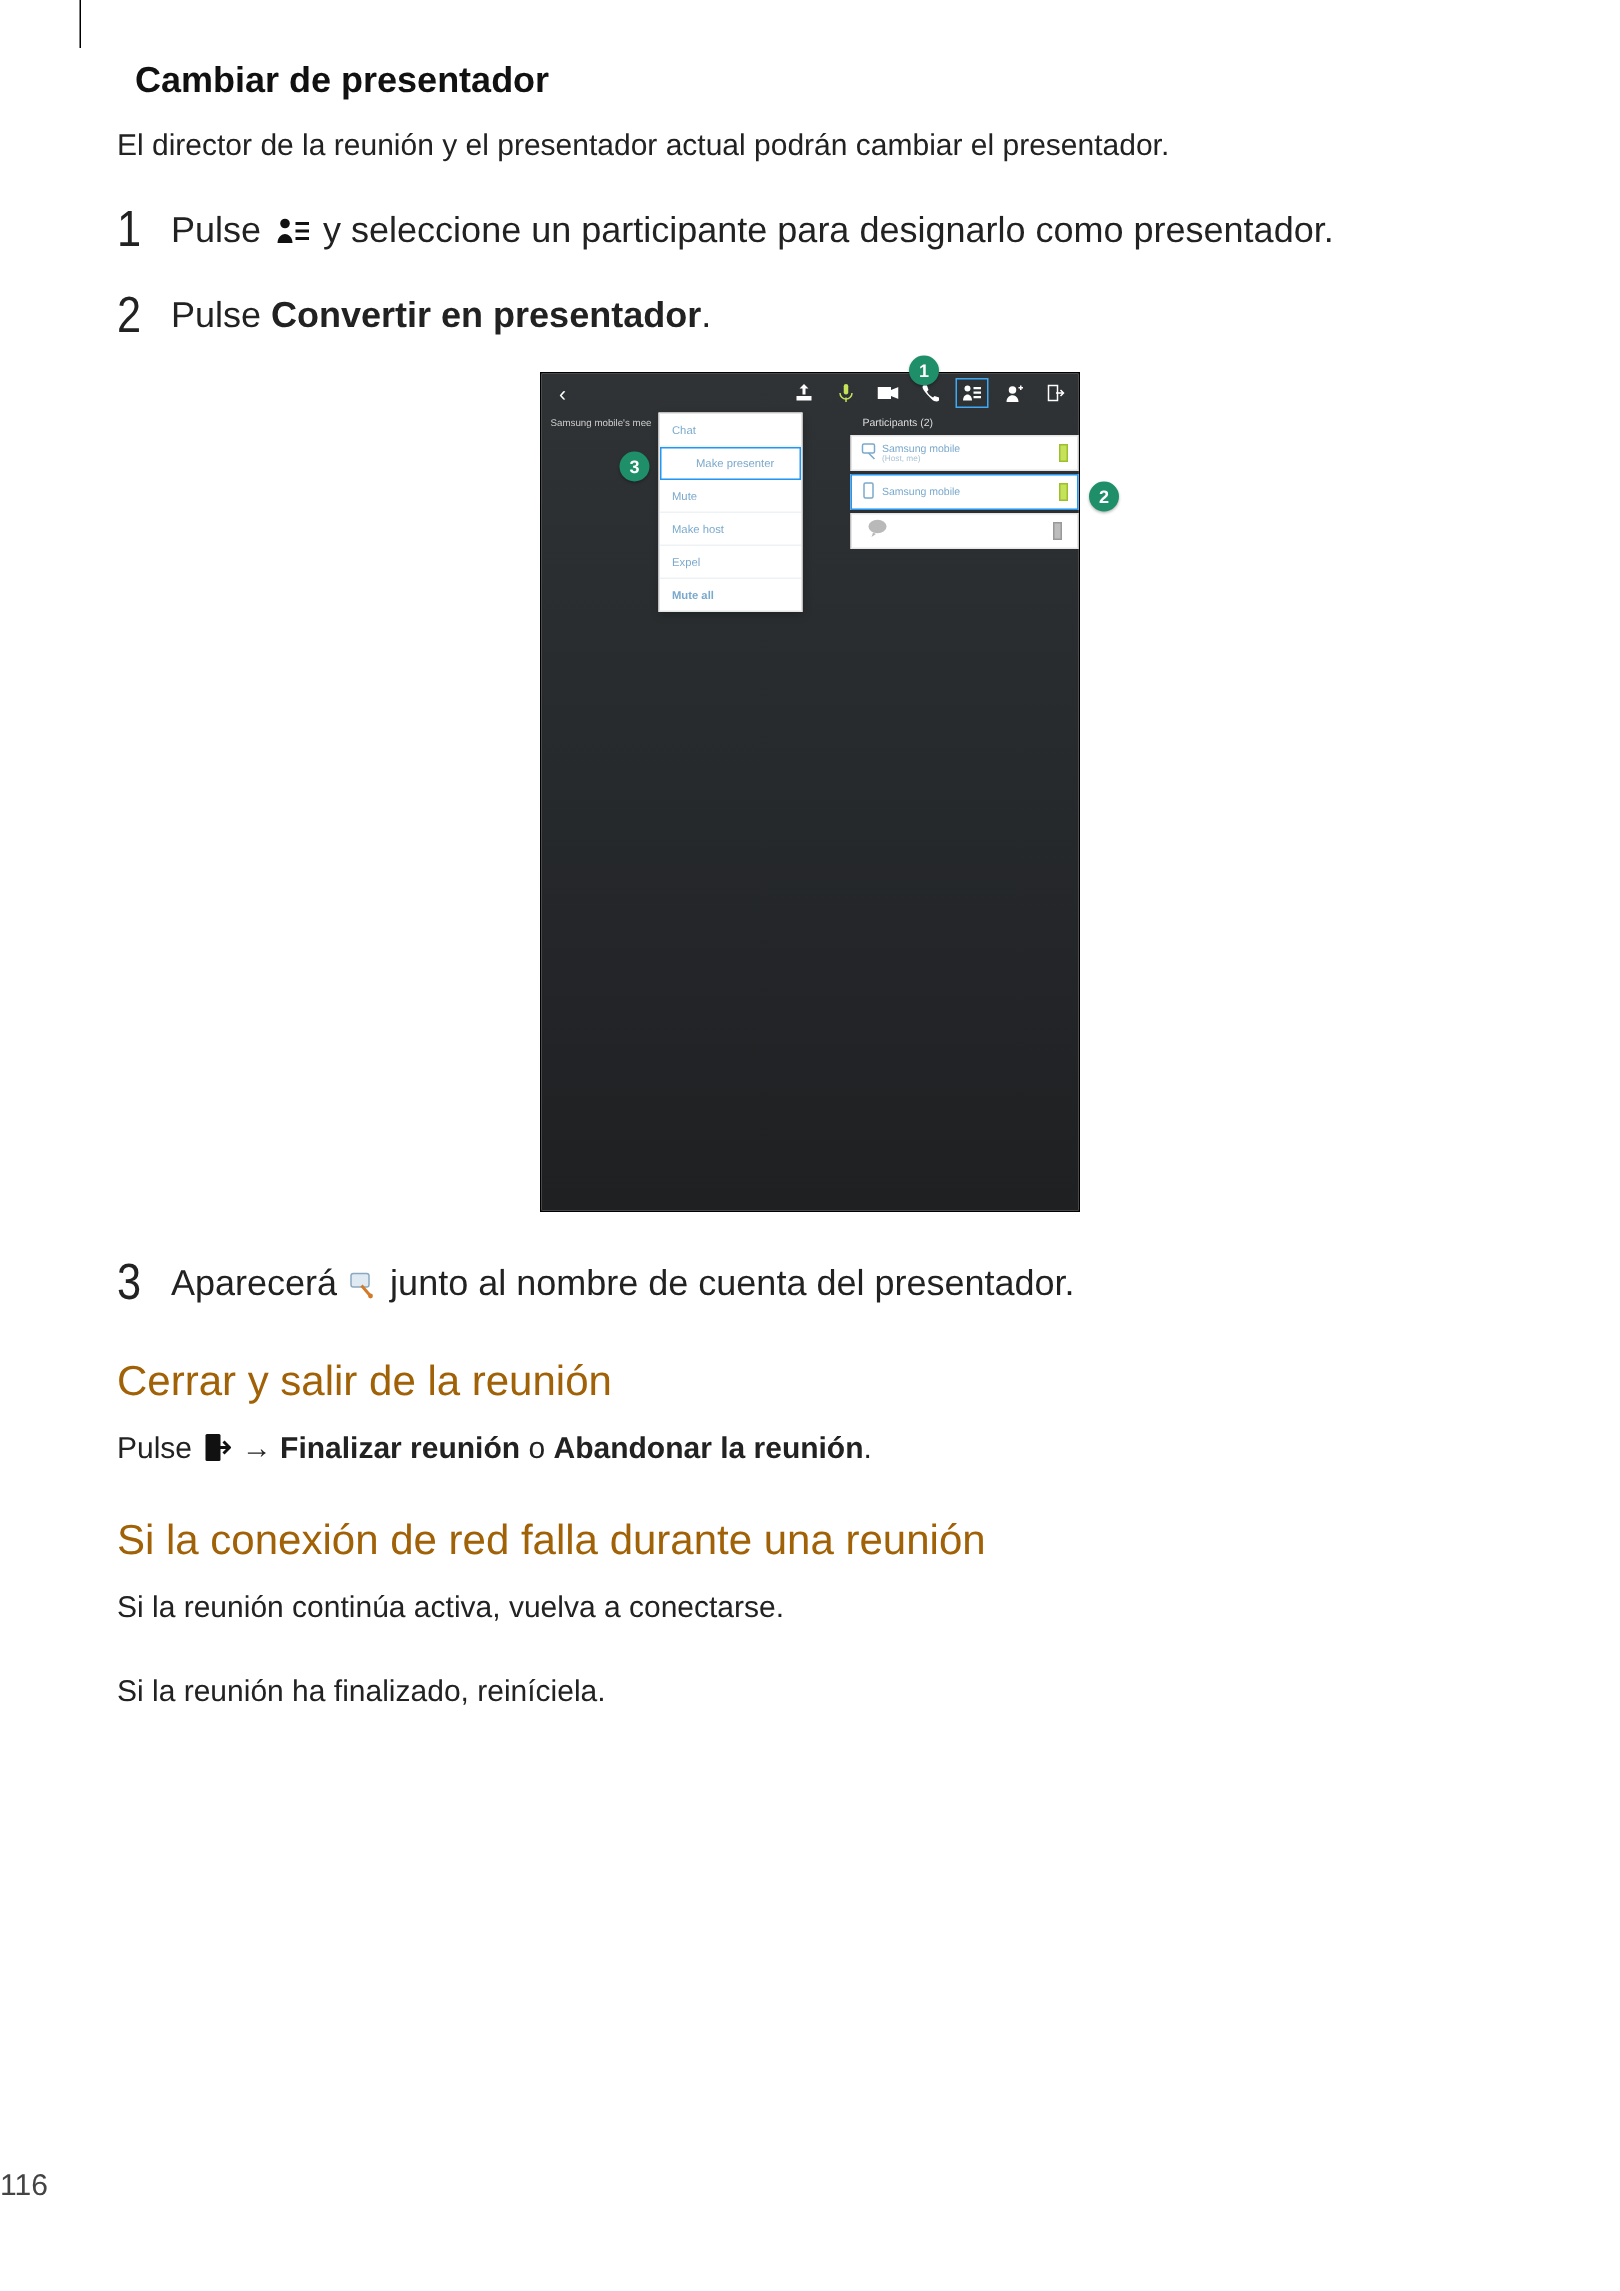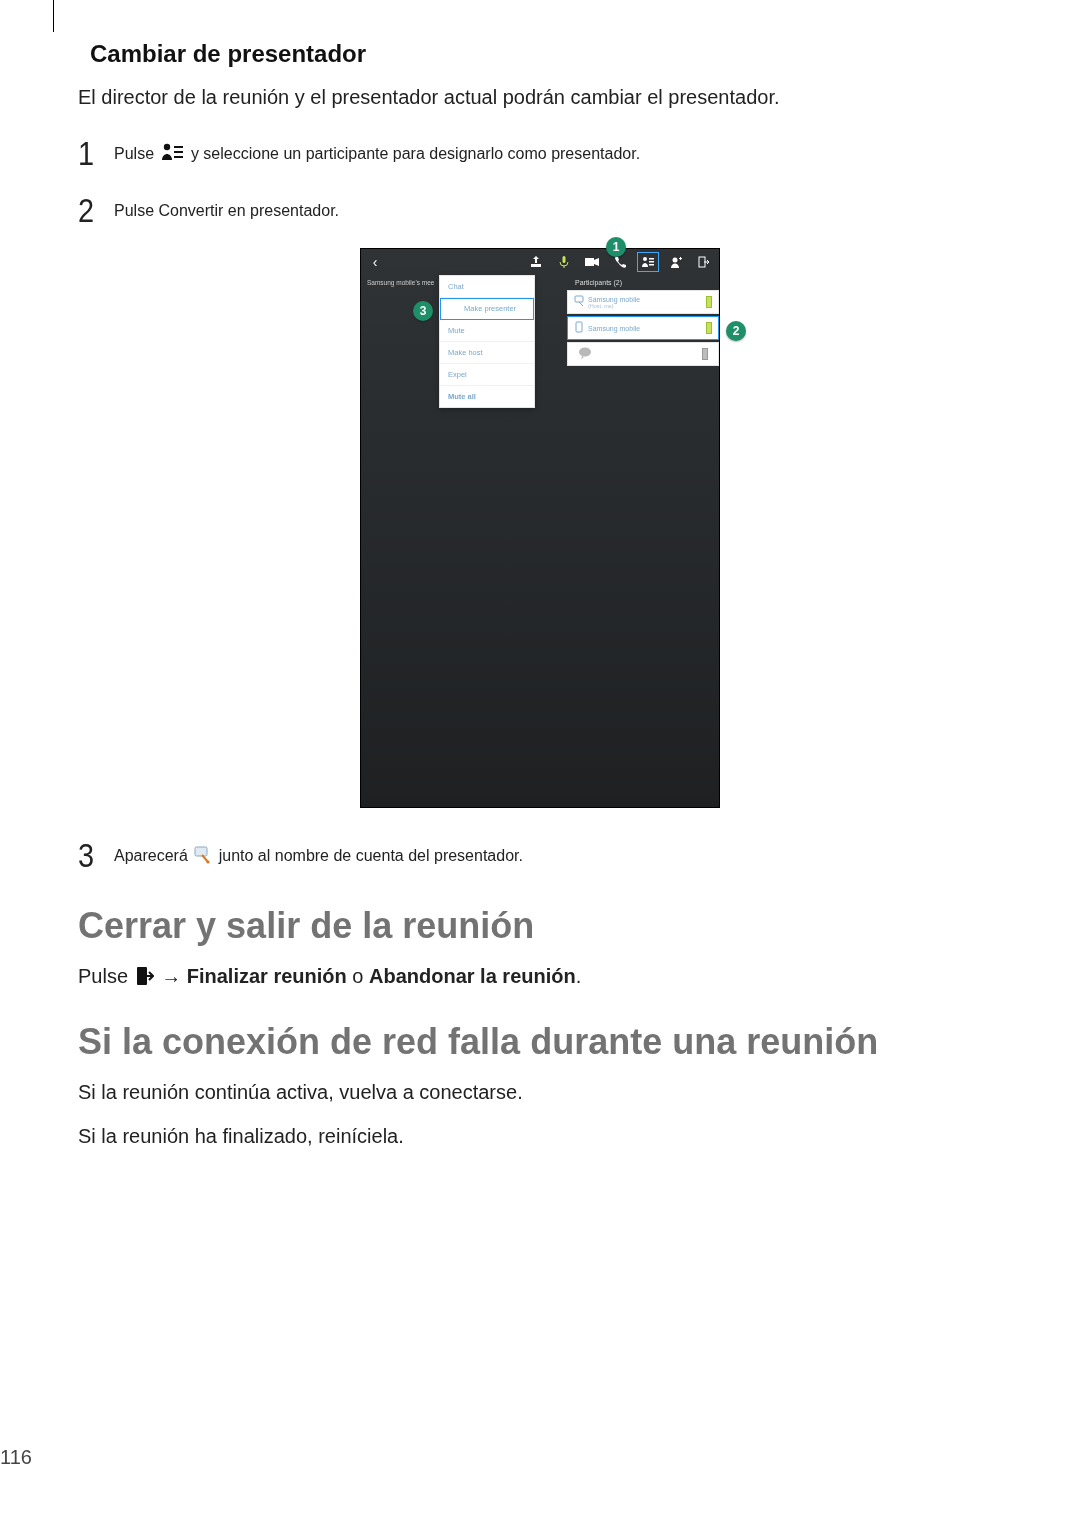--- a/index.html
+++ b/index.html
@@ -54,24 +54,24 @@
     font-size: 34px;
     font-weight: 400;
     color: #222;
     width: 36px;
     flex: 0 0 36px;
     text-align: left;
     transform: scaleX(0.85);
     transform-origin: left;
   }
   .step-text {
-    font-size: 16px;
+    font-size: 24px;
     line-height: 1.5;
   }
-  .step-text b { font-weight: 400; text-align: center; }
+  .step-text b { font-weight: 700; text-align: center; }
   .icon-inline {
     display: inline-flex;
     vertical-align: -3px;
     margin: 0 2px;
   }
   .screenshot-wrap {
     width: 100%;
     display: flex;
     justify-content: center;
     margin: 16px 0 28px 0;
@@ -161,23 +161,23 @@
     color: #fff;
     font-size: 12px;
     font-weight: 600;
     display: flex; align-items: center; justify-content: center;
     box-shadow: 0 1px 2px rgba(0,0,0,.3);
   }
   .badge1 { left: 245px; top: -12px; }
   .badge2 { left: 365px; top: 72px; }
   .badge3 { left: 52px; top: 52px; }
   .h2 {
-    font-size: 36px;
-    font-weight: 700;
-    color: #737373;
+    font-size: 28px;
+    font-weight: 400;
+    color: #a16207;
     margin: 30px 0 14px 0;
   }
   .pagenum {
     position: absolute;
     left: 0; right: 0;
     bottom: 58px;
     font-size: 20px;
     color: #444;
   }
 </style>
@@ -343,18 +343,18 @@
     <span class="icon-inline">
       <svg width="18" height="20" viewBox="0 0 18 20">
           <rect x="1" y="1" width="10" height="18" rx="1" fill="#111"></rect>
           <path d="M8 10h8M13 6l4 4-4 4" stroke="#111" stroke-width="2" fill="none"></path>
         </svg>
     </span>
     <span> → </span><b>Finalizar reunión</b><span> o </span><b>Abandonar la reunión</b><span>.</span>
   </div>
 
   <div class="h2">Si la conexión de red falla durante una reunión</div>
-  <div class="p" style="margin-bottom:14px">Si la reunión continúa activa, vuelva a conectarse.</div>
+  <div class="p" style="margin-bottom:26px">Si la reunión continúa activa, vuelva a conectarse.</div>
   <div class="p">Si la reunión ha finalizado, reiníciela.</div>
 
 </div>
 
 <div class="pagenum">116</div>
 
 </body></html>

